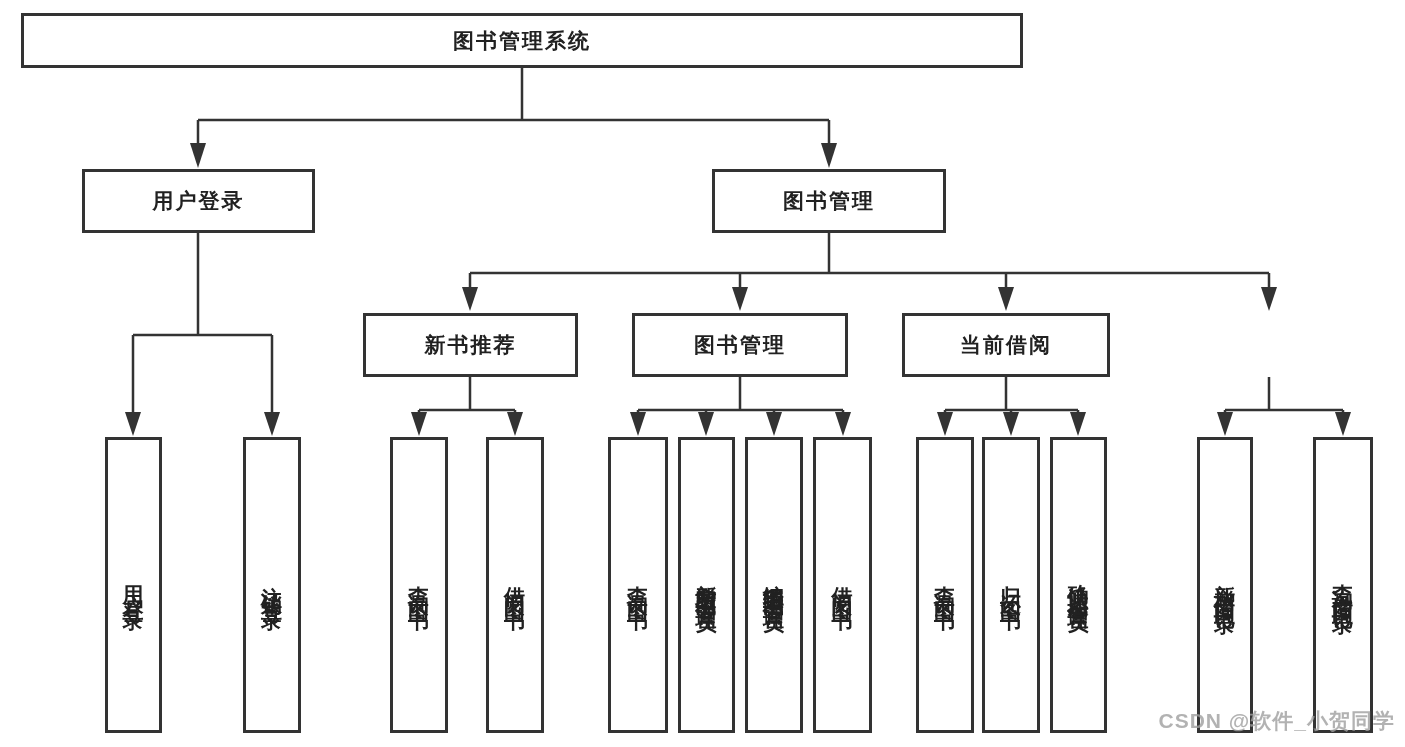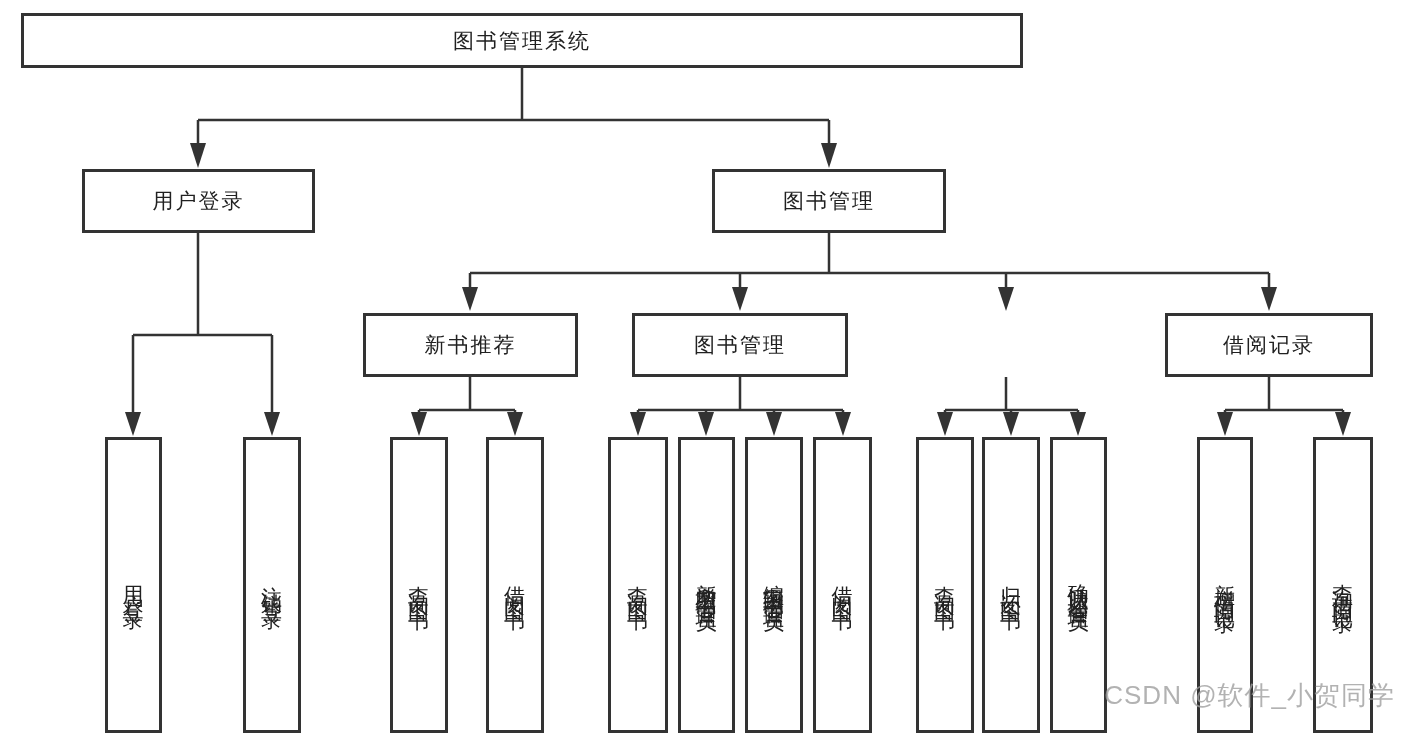--- a/index.html
+++ b/index.html
@@ -1,36 +1,36 @@
 <!DOCTYPE html>
 <html><head>
 <meta charset="utf-8">
 <style>
   html,body{margin:0;padding:0;}
   body{
     width:1405px;height:747px;position:relative;overflow:hidden;
     background:var(--bg,#ffffff);
     font-family:"Liberation Sans","DejaVu Sans",sans-serif;
   }
-  #stage{position:absolute;left:0;top:0;width:1405px;height:737px;}
+  #stage{position:absolute;left:0;top:0;width:1405px;height:737px;font-weight:bold;}
   svg.connectors{position:absolute;left:0;top:0;}
   .box{
     position:absolute;box-sizing:border-box;background:#ffffff;
     border:3px solid var(--line,#333333);
     display:flex;align-items:center;justify-content:center;
     color:var(--text,#212121);
   }
   .box.h{font-size:21px;letter-spacing:2px;white-space:nowrap;}
   .box.v{
     writing-mode:vertical-rl;text-orientation:mixed;
     font-size:21px;letter-spacing:8px;line-height:1;
   }
   .watermark{
-    position:absolute;right:10px;bottom:24px;
-    font-size:26px;letter-spacing:1px;
+    position:absolute;right:10px;bottom:2px;
+    font-size:21px;letter-spacing:1px;
     color:var(--wm,#a0a0a0);opacity:.8;white-space:nowrap;
   }
 </style>
 </head>
 <body style="--line: #333333; --text: #212121; --bg: #ffffff; --wm: #a0a0a0;">
 
 <div id="stage">
 
   <svg class="connectors" width="1405" height="747" viewBox="0 0 1405 747">
     <g stroke="#333333" stroke-width="2.5" fill="none">
@@ -72,21 +72,21 @@
     </g>
   </svg>
 
   <div class="box h" style="left:21px;top:13px;width:1002px;height:55px">图书管理系统</div>
 
   <div class="box h" style="left:82px;top:169px;width:233px;height:64px">用户登录</div>
   <div class="box h" style="left:363px;top:313px;width:215px;height:64px">新书推荐</div>
 
   <div class="box h" style="left:712px;top:169px;width:234px;height:64px">图书管理</div>
   <div class="box h" style="left:632px;top:313px;width:216px;height:64px">图书管理</div>
-  <div class="box h" style="left:1165px;top:313px;width:208px;height:64px">借阅记录</div>
+  <div class="box h" style="left:902px;top:313px;width:208px;height:64px">当前借阅</div>
 
   <div class="box v" style="left:105px;top:437px;width:57px;height:296px">用户登录</div>
   <div class="box v" style="left:243px;top:437px;width:58px;height:296px">注销登录</div>
 
   <div class="box v" style="left:390px;top:437px;width:58px;height:296px">查询图书</div>
   <div class="box v" style="left:486px;top:437px;width:58px;height:296px">借阅图书</div>
 
   <div class="box v" style="left:608px;top:437px;width:60px;height:296px">查询图书</div>
   <div class="box v" style="left:678px;top:437px;width:57px;height:296px;letter-spacing:4px">新增图书（管理员）</div>
   <div class="box v" style="left:745px;top:437px;width:58px;height:296px;letter-spacing:4px">编辑图书（管理员）</div>

